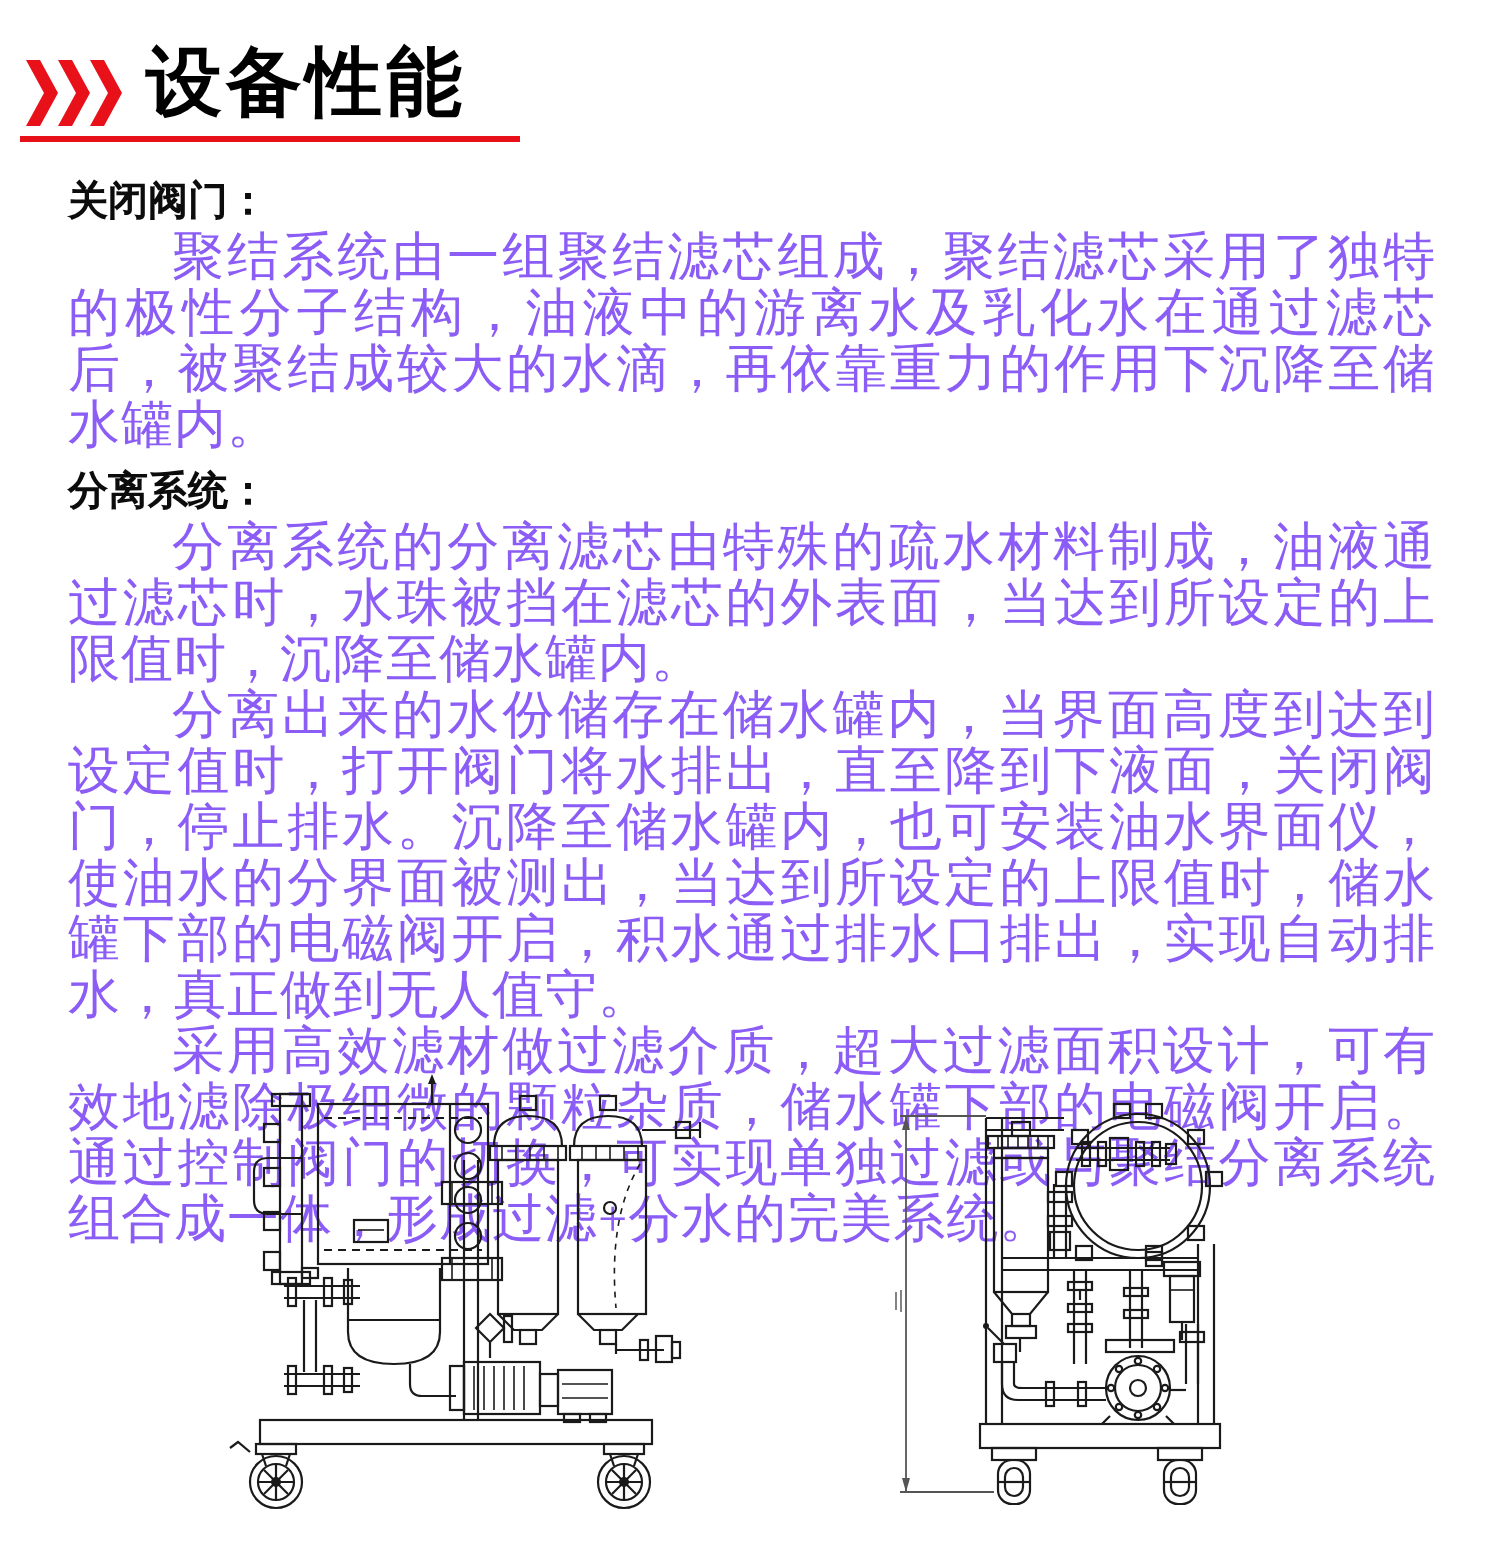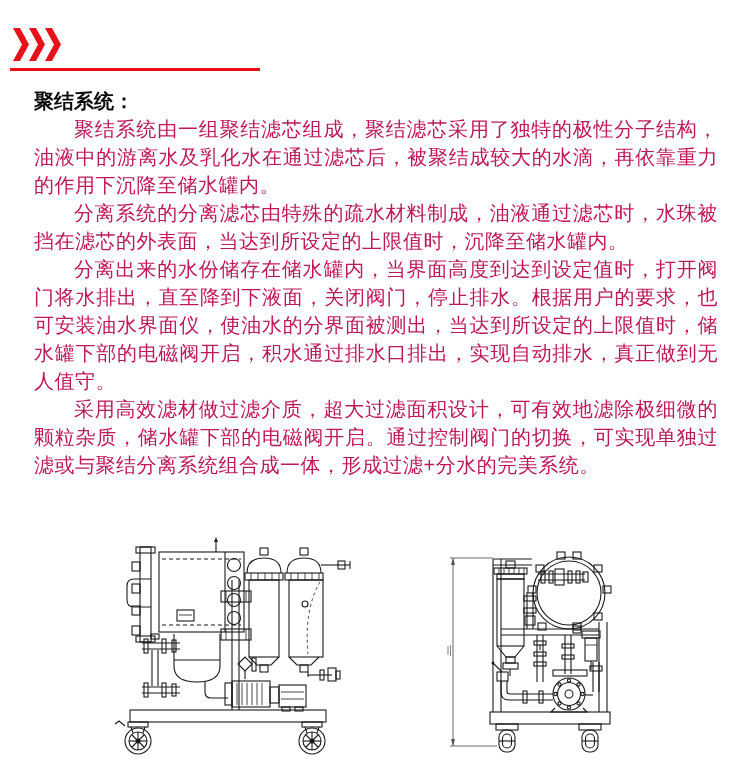--- a/index.html
+++ b/index.html
@@ -15,23 +15,23 @@
     color:#000;letter-spacing:2px;font-family:"Liberation Sans",sans-serif;
   }
   .title-underline{position:absolute;top:68px;left:10px;width:250px;height:3px;background:#e8111a;}
   
   .content{position:absolute;top:82px;left:34px;width:684px;}
   .sec-heading{
     margin:5px 0 0 0;font-size:20px;line-height:28px;font-weight:600;color:#0c0c0c;
     font-family:"Liberation Sans",sans-serif;
   }
   .sec-body{
-    margin:0;font-size:20px;line-height:28px;color:#be185d;
+    margin:0;font-size:26px;line-height:28px;color:#8b5cf6;
     text-indent:2em;text-align:justify;letter-spacing:.5px;
-    font-family:Liberation Sans, sans-serif;
+    font-family:Liberation Serif, serif;
   }
   
   .figures{position:absolute;top:534px;left:0;width:750px;display:flex;}
   .fig{flex:0 0 auto;}
   .fig-left{margin-left:92px;}
   .fig-right{margin-left:63px;}
   svg{display:block;}
   .ln{stroke:#1a1a1a;fill:none;stroke-width:1.1;}
   .lnthin{stroke:#1a1a1a;fill:none;stroke-width:.8;}
   .fill{fill:#1a1a1a;stroke:none;}
@@ -43,31 +43,33 @@
 <div class="page">
 
   <div class="header">
     <svg class="chevrons" viewBox="0 0 48 33">
       <g fill="#e8111a">
         <polygon points="0,0 7,0 16,16.5 7,33 0,33 9,16.5"></polygon>
         <polygon points="16,0 23,0 32,16.5 23,33 16,33 25,16.5"></polygon>
         <polygon points="32,0 39,0 48,16.5 39,33 32,33 41,16.5"></polygon>
       </g>
     </svg>
+    <h1 class="page-title">设备性能</h1>
   </div>
   <div class="title-underline"></div>
 
   <div class="content">
 
-    <h2 class="sec-heading">聚结系统：</h2>
+    <h2 class="sec-heading">关闭阀门：</h2>
     <p class="sec-body">聚结系统由一组聚结滤芯组成，聚结滤芯采用了独特的极性分子结构，油液中的游离水及乳化水在通过滤芯后，被聚结成较大的水滴，再依靠重力的作用下沉降至储水罐内。</p>
 
+    <h2 class="sec-heading">分离系统：</h2>
     <p class="sec-body">分离系统的分离滤芯由特殊的疏水材料制成，油液通过滤芯时，水珠被挡在滤芯的外表面，当达到所设定的上限值时，沉降至储水罐内。</p>
 
-    <p class="sec-body">分离出来的水份储存在储水罐内，当界面高度到达到设定值时，打开阀门将水排出，直至降到下液面，关闭阀门，停止排水。根据用户的要求，也可安装油水界面仪，使油水的分界面被测出，当达到所设定的上限值时，储水罐下部的电磁阀开启，积水通过排水口排出，实现自动排水，真正做到无人值守。</p>
+    <p class="sec-body">分离出来的水份储存在储水罐内，当界面高度到达到设定值时，打开阀门将水排出，直至降到下液面，关闭阀门，停止排水。沉降至储水罐内，也可安装油水界面仪，使油水的分界面被测出，当达到所设定的上限值时，储水罐下部的电磁阀开启，积水通过排水口排出，实现自动排水，真正做到无人值守。</p>
 
     <p class="sec-body">采用高效滤材做过滤介质，超大过滤面积设计，可有效地滤除极细微的颗粒杂质，储水罐下部的电磁阀开启。通过控制阀门的切换，可实现单独过滤或与聚结分离系统组合成一体，形成过滤+分水的完美系统。</p>
 
   </div>
 
   <div class="figures">
 
     <svg class="fig fig-left" width="280" height="230" viewBox="0 0 280 230">
 
       <g class="ln">

